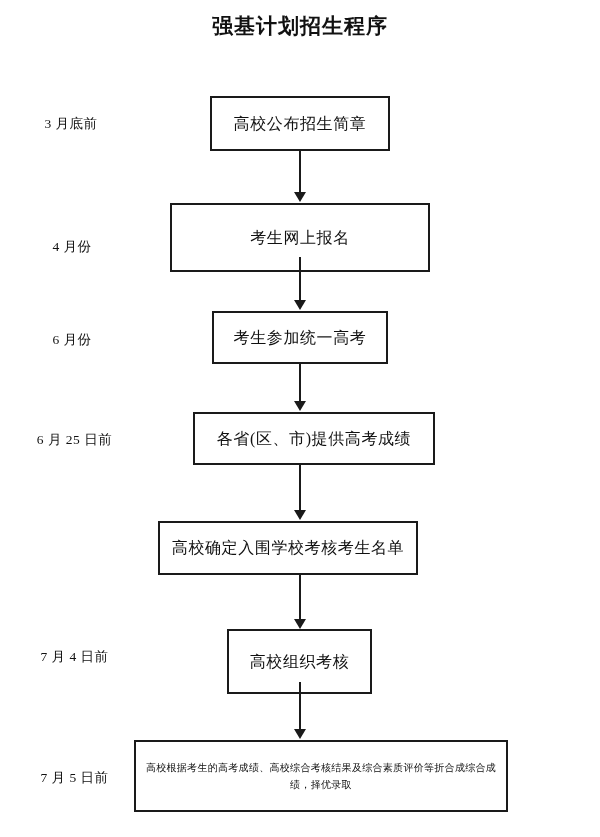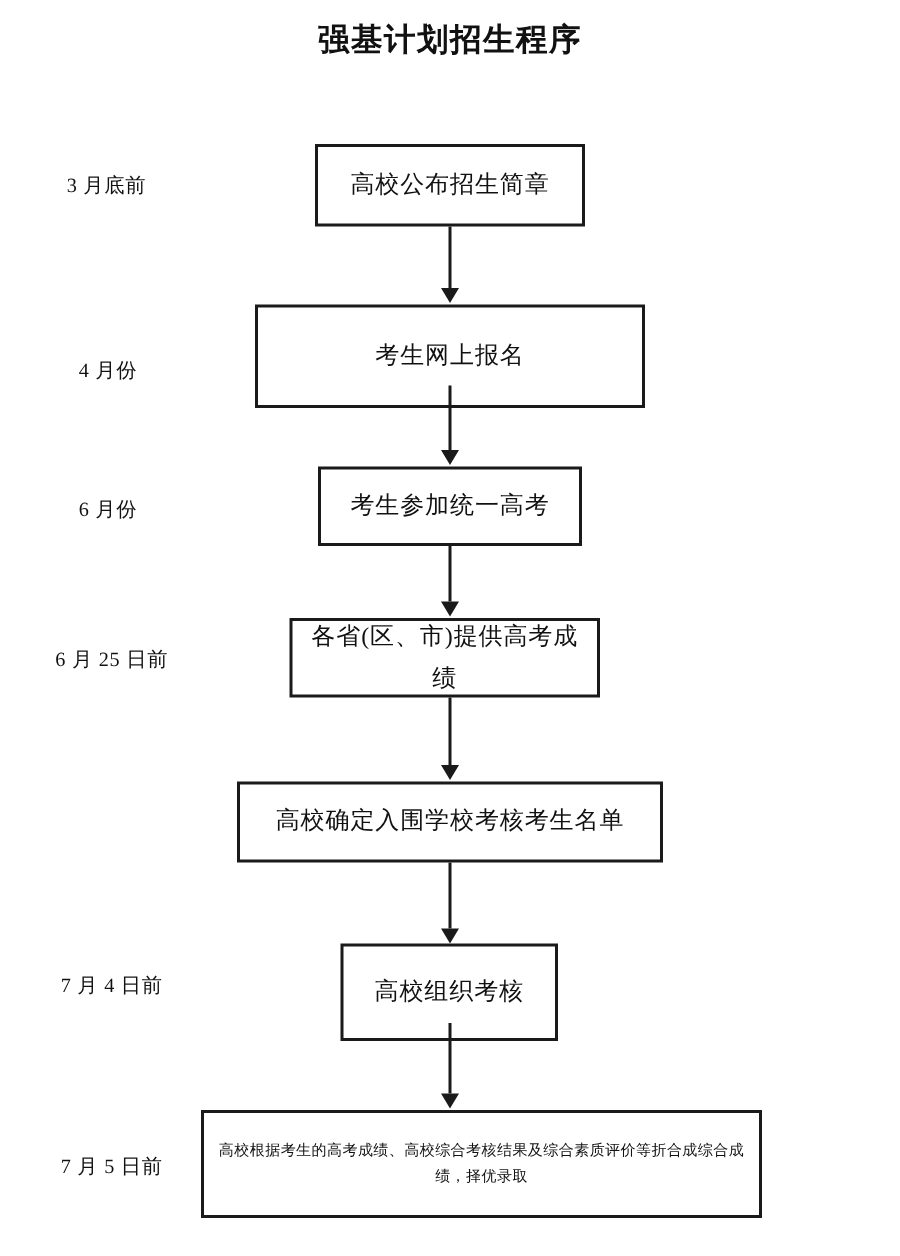--- a/index.html
+++ b/index.html
@@ -103,27 +103,27 @@
   </div>
 
   <div class="stage-label" style="left:32px; top:331px; width:80px;">6 月份</div>
   <div class="flow-box" style="left:212px; top:311px; width:176px; height:53px;">考生参加统一高考</div>
   <div class="arrow" style="left:293px; top:364px; height:47px;">
     <div class="shaft" style="height:37px;"></div>
     <div class="head"></div>
   </div>
 
   <div class="stage-label" style="left:17px; top:431px; width:115px;">6 月 25 日前</div>
-  <div class="flow-box" style="left:193px; top:412px; width:207px; height:53px;">各省(区、市)提供高考成绩</div>
+  <div class="flow-box" style="left:193px; top:412px; width:242px; height:53px;">各省(区、市)提供高考成绩</div>
   <div class="arrow" style="left:293px; top:465px; height:55px;">
     <div class="shaft" style="height:45px;"></div>
     <div class="head"></div>
   </div>
 
-  <div class="flow-box" style="left:158px; top:521px; width:284px; height:54px;">高校确定入围学校考核考生名单</div>
+  <div class="flow-box" style="left:158px; top:521px; width:260px; height:54px;">高校确定入围学校考核考生名单</div>
   <div class="arrow" style="left:293px; top:575px; height:54px;">
     <div class="shaft" style="height:44px;"></div>
     <div class="head"></div>
   </div>
 
   <div class="stage-label" style="left:22px; top:648px; width:105px;">7 月 4 日前</div>
   <div class="flow-box" style="left:227px; top:629px; width:145px; height:65px;">高校组织考核</div>
   <div class="arrow" style="left:293px; top:682px; height:57px;">
     <div class="shaft" style="height:47px;"></div>
     <div class="head"></div>

